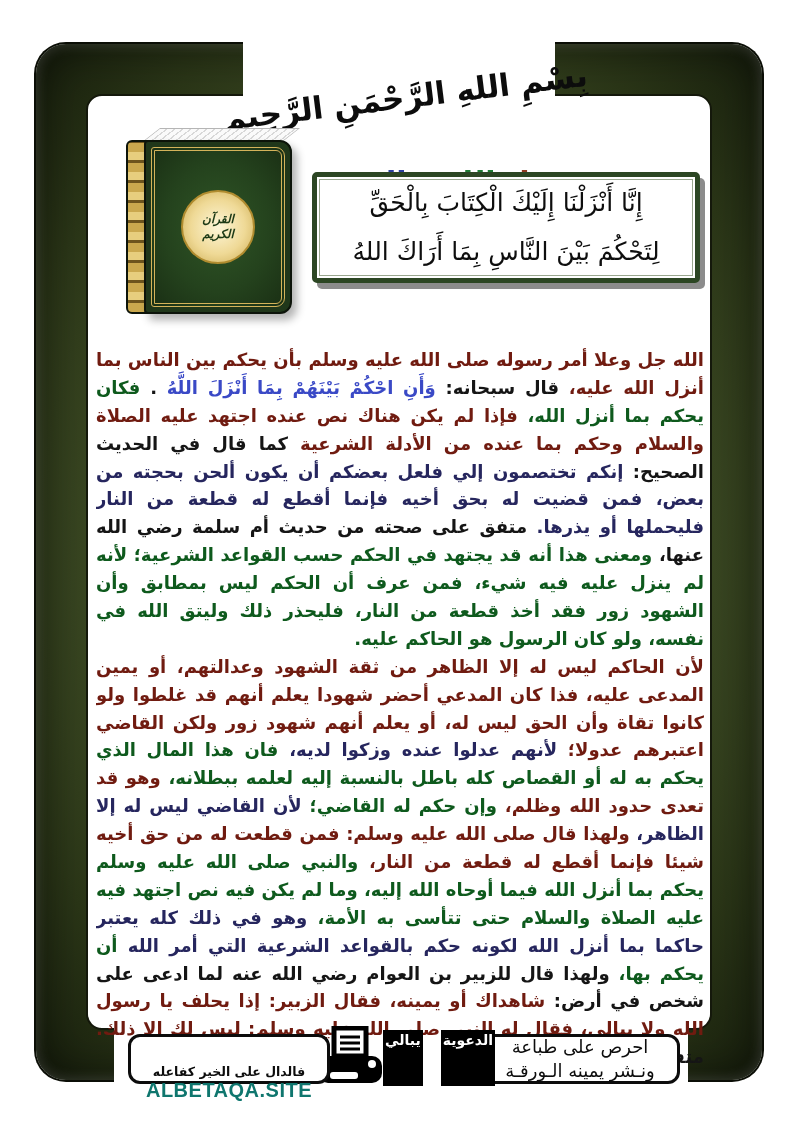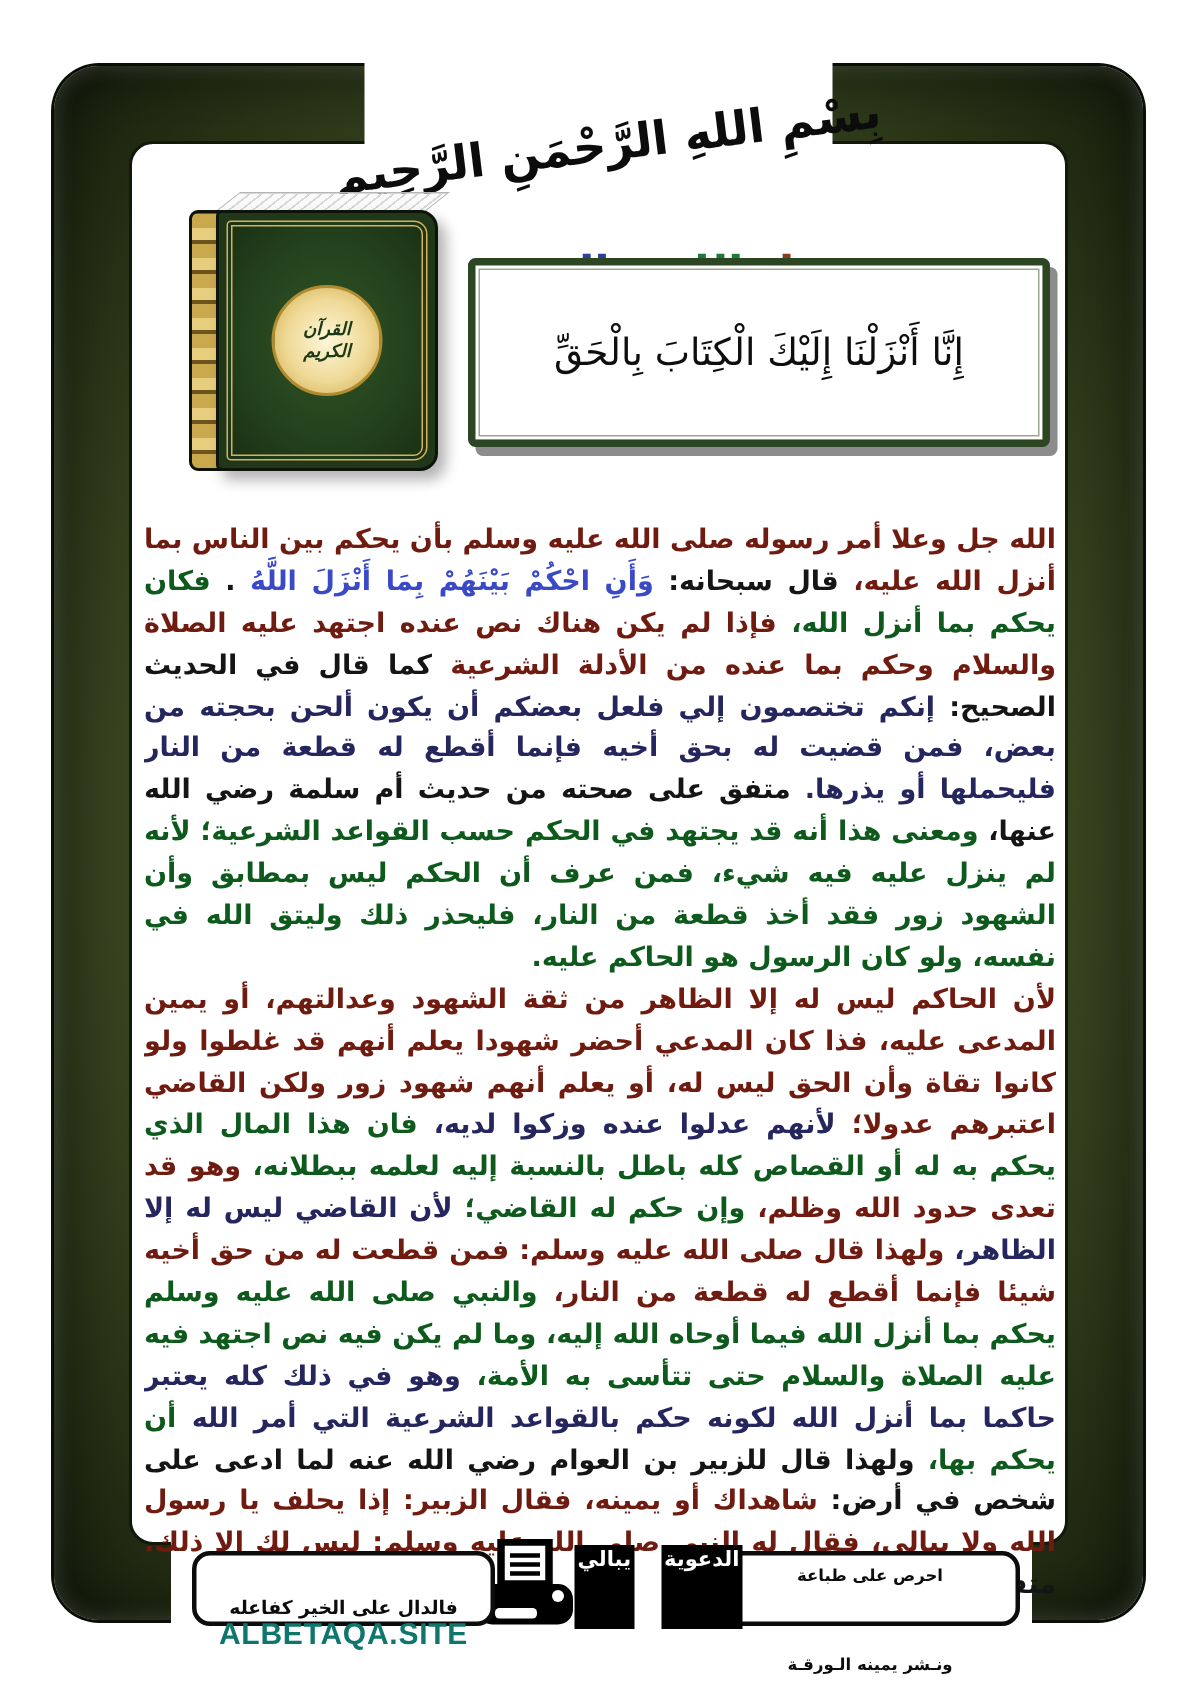--- a/index.html
+++ b/index.html
@@ -58,21 +58,21 @@
   }
   .medallion{
     position:absolute;left:50%;top:50%;width:74px;height:74px;transform:translate(-50%,-50%);
     border-radius:50%;border:2px solid #b08c2f;
     background:radial-gradient(circle,#fdf6d8 0%,#efd996 55%,#caa94e 100%);
     display:flex;align-items:center;justify-content:center;text-align:center;
     font-size:12px;font-weight:bold;color:#1d3a16;line-height:1.25;padding:6px;box-sizing:border-box;
   }
   
   .verse-box{
-    position:absolute;left:312px;top:172px;width:388px;height:126px;box-sizing:border-box;
+    position:absolute;left:312px;top:172px;width:388px;height:111px;box-sizing:border-box;
     background:#fff;border:5px solid #2c4623;border-radius:5px;
     box-shadow:5px 6px 0 rgba(45,45,45,0.55), inset 0 0 0 2px #fff, inset 0 0 0 3px #9aa78f;
     display:flex;flex-direction:column;align-items:center;justify-content:center;
   }
   .verse-line{font-size:25px;color:#0e0e0e;line-height:1.95;white-space:nowrap;font-weight:normal;}
   
   .body-text{
     position:absolute;left:96px;top:310px;width:608px;height:722px;overflow:hidden;
     font-size:18px;font-weight:bold;line-height:1.55;text-align:justify;color:#151515;margin-top:36px;
   }
@@ -80,21 +80,21 @@
   .seg-maroon{color:#701b10;} .seg-green{color:#0e5a1d;} .seg-navy{color:#26265e;}
   .seg-royal{color:#3a49c6;} .seg-black{color:#151515;}
   
   .footer-box{
     position:absolute;top:1034px;height:50px;box-sizing:border-box;background:#fff;
     border:3px solid #0c0c0c;border-radius:12px;
     display:flex;flex-direction:column;align-items:center;justify-content:center;
   }
   .instruction-box{left:480px;width:200px;}
   .instruction-box .l1,.instruction-box .l2{
-    font-size:11px;font-weight:bold;color:#0c0c0c;line-height:1.35;white-space:nowrap;margin-top:44px;
+    font-size:18px;font-weight:normal;color:#0c0c0c;line-height:1.35;white-space:nowrap;
   }
   .brand-box{left:128px;width:202px;}
   .brand-tagline{font-size:12.5px;font-weight:bold;color:#0c0c0c;line-height:1.2;white-space:nowrap;margin-top:48px;}
   .brand-site{font-family:Liberation Sans, sans-serif;font-size:20px;font-weight:bold;color:#0f766e;line-height:1.15;letter-spacing:0.5px;}
   .printer-wrap{position:absolute;left:312px;top:1026px;width:76px;height:66px;}
   .kufic{
     position:absolute;left:404px;top:1030px;width:70px;height:56px;
     display:flex;flex-direction:row;justify-content:center;gap:18px;
   }
   .kufic-row{
@@ -129,20 +129,21 @@
   </div>
 
   <div class="page-title">
       <span class="t-red">تفسير قول </span>
       <span class="t-green">الله </span>
       <span class="t-blue">تعالى :</span>
     </div>
 
   <div class="verse-box">
     <div class="verse-line">إِنَّا أَنْزَلْنَا إِلَيْكَ الْكِتَابَ بِالْحَقِّ</div>
+    <div class="verse-line">لِتَحْكُمَ بَيْنَ النَّاسِ بِمَا أَرَاكَ اللهُ</div>
   </div>
 
   <div class="body-text">
     <p><span class="seg-maroon">الله جل وعلا أمر رسوله صلى الله عليه وسلم بأن يحكم بين الناس بما أنزل الله عليه، </span><span class="seg-black">قال سبحانه: </span><span class="seg-royal">وَأَنِ احْكُمْ بَيْنَهُمْ بِمَا أَنْزَلَ اللَّهُ </span><span class="seg-black">. </span><span class="seg-green">فكان يحكم بما أنزل الله، </span><span class="seg-maroon">فإذا لم يكن هناك نص عنده اجتهد عليه الصلاة والسلام وحكم بما عنده من الأدلة الشرعية </span><span class="seg-black">كما قال في الحديث الصحيح: </span><span class="seg-navy">إنكم تختصمون إلي فلعل بعضكم أن يكون ألحن بحجته من بعض، فمن قضيت له بحق أخيه فإنما أقطع له قطعة من النار فليحملها أو يذرها. </span><span class="seg-black">متفق على صحته من حديث أم سلمة رضي الله عنها، </span><span class="seg-green">ومعنى هذا أنه قد يجتهد في الحكم حسب القواعد الشرعية؛ لأنه لم ينزل عليه فيه شيء، فمن عرف أن الحكم ليس بمطابق وأن الشهود زور فقد أخذ قطعة من النار، فليحذر ذلك وليتق الله في نفسه، ولو كان الرسول هو الحاكم عليه.</span></p>
     <p><span class="seg-maroon">لأن الحاكم ليس له إلا الظاهر من ثقة الشهود وعدالتهم، أو يمين المدعى عليه، فذا كان المدعي أحضر شهودا يعلم أنهم قد غلطوا ولو كانوا تقاة وأن الحق ليس له، أو يعلم أنهم شهود زور ولكن القاضي اعتبرهم عدولا؛ </span><span class="seg-navy">لأنهم عدلوا عنده وزكوا لديه، </span><span class="seg-green">فان هذا المال الذي يحكم به له أو القصاص كله باطل بالنسبة إليه لعلمه ببطلانه، </span><span class="seg-maroon">وهو قد تعدى حدود الله وظلم، </span><span class="seg-green">وإن حكم له القاضي؛ </span><span class="seg-navy">لأن القاضي ليس له إلا الظاهر، </span><span class="seg-maroon">ولهذا قال صلى الله عليه وسلم: فمن قطعت له من حق أخيه شيئا فإنما أقطع له قطعة من النار، </span><span class="seg-green">والنبي صلى الله عليه وسلم يحكم بما أنزل الله فيما أوحاه الله إليه، وما لم يكن فيه نص اجتهد فيه عليه الصلاة والسلام حتى تتأسى به الأمة، </span><span class="seg-navy">وهو في ذلك كله يعتبر حاكما بما أنزل الله لكونه حكم بالقواعد الشرعية التي أمر الله </span><span class="seg-green">أن يحكم بها، </span><span class="seg-black">ولهذا قال للزبير بن العوام رضي الله عنه لما ادعى على شخص في أرض: </span><span class="seg-maroon">شاهداك أو يمينه، فقال الزبير: إذا يحلف يا رسول الله ولا يبالي، فقال له النبي صلى الله عليه وسلم: ليس لك إلا ذلك. </span><span class="seg-black">متفق عليه.</span></p>
 
   </div>
 
   <div class="footer-box instruction-box">
     <div class="l1">احرص على طباعة</div>

